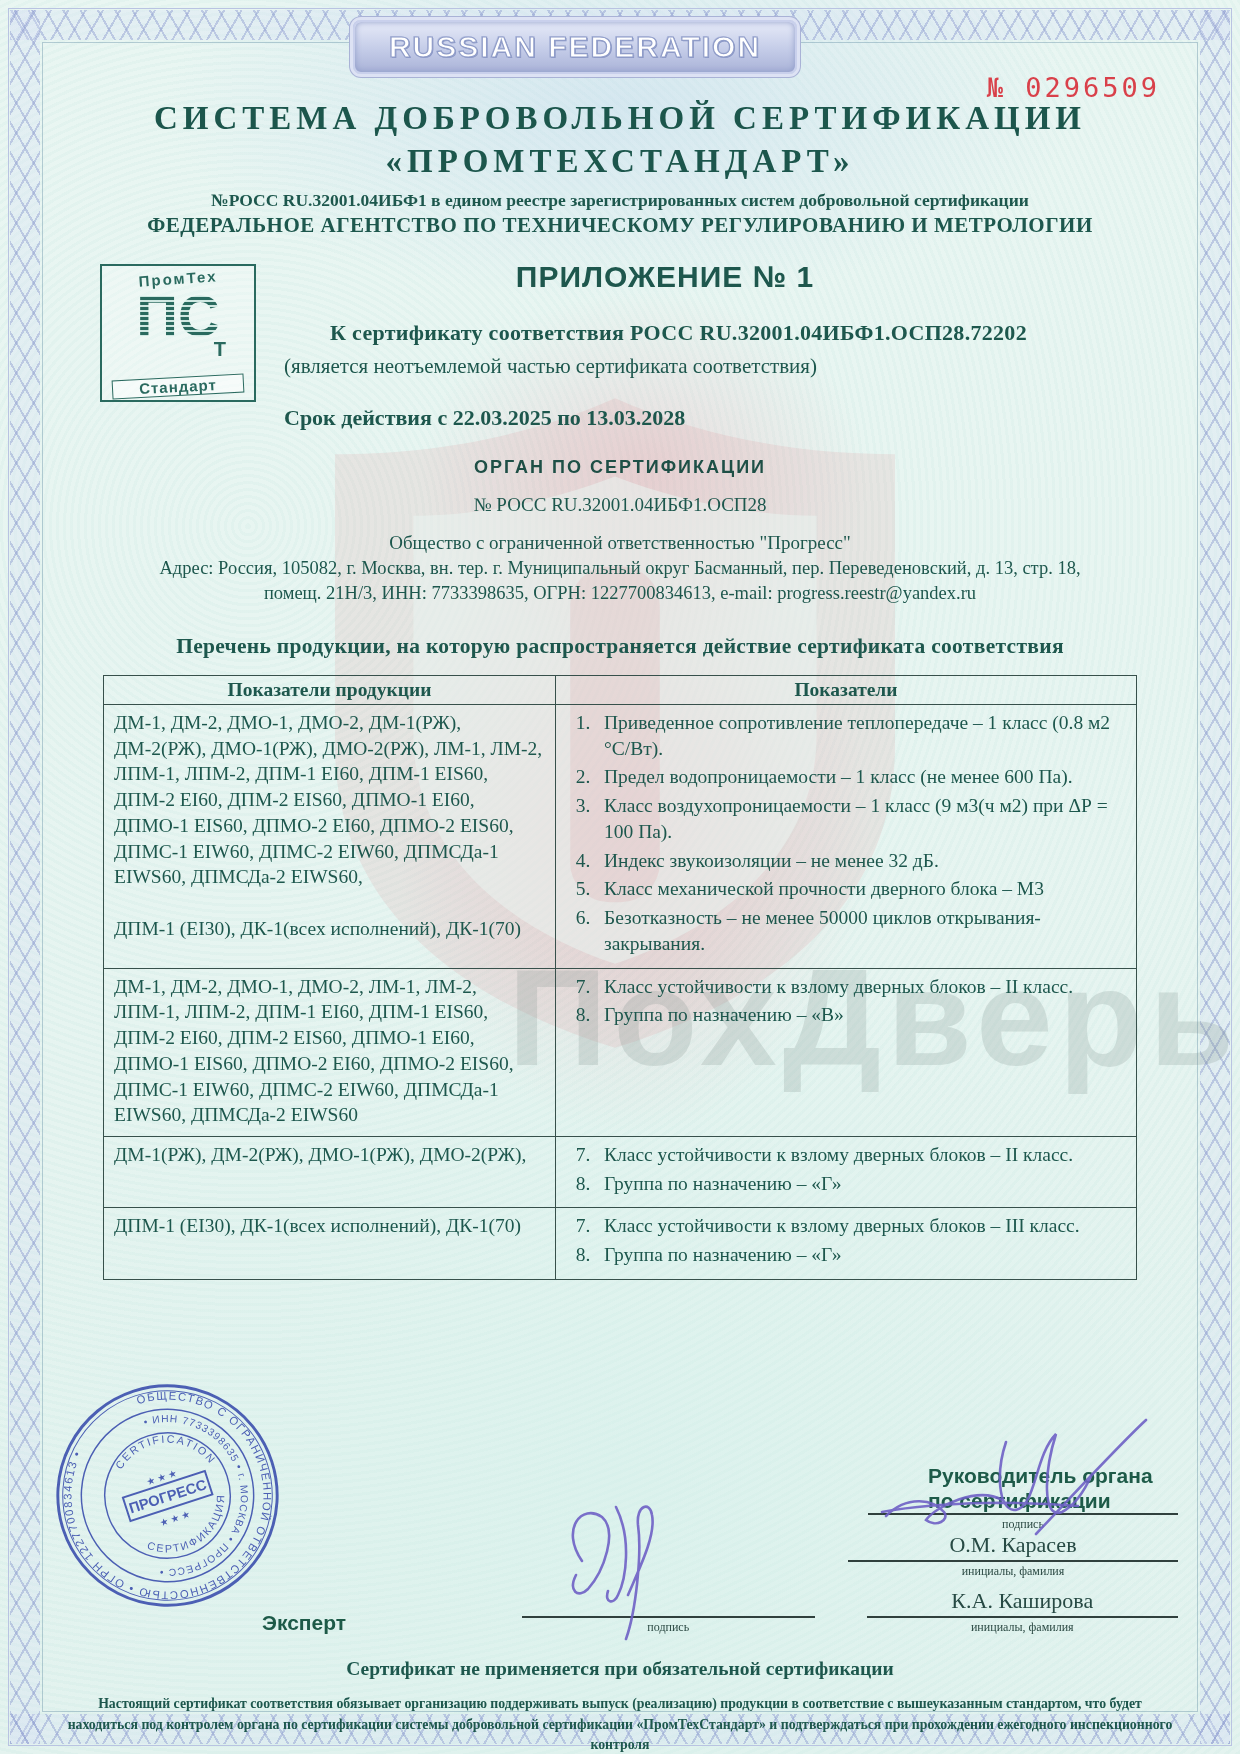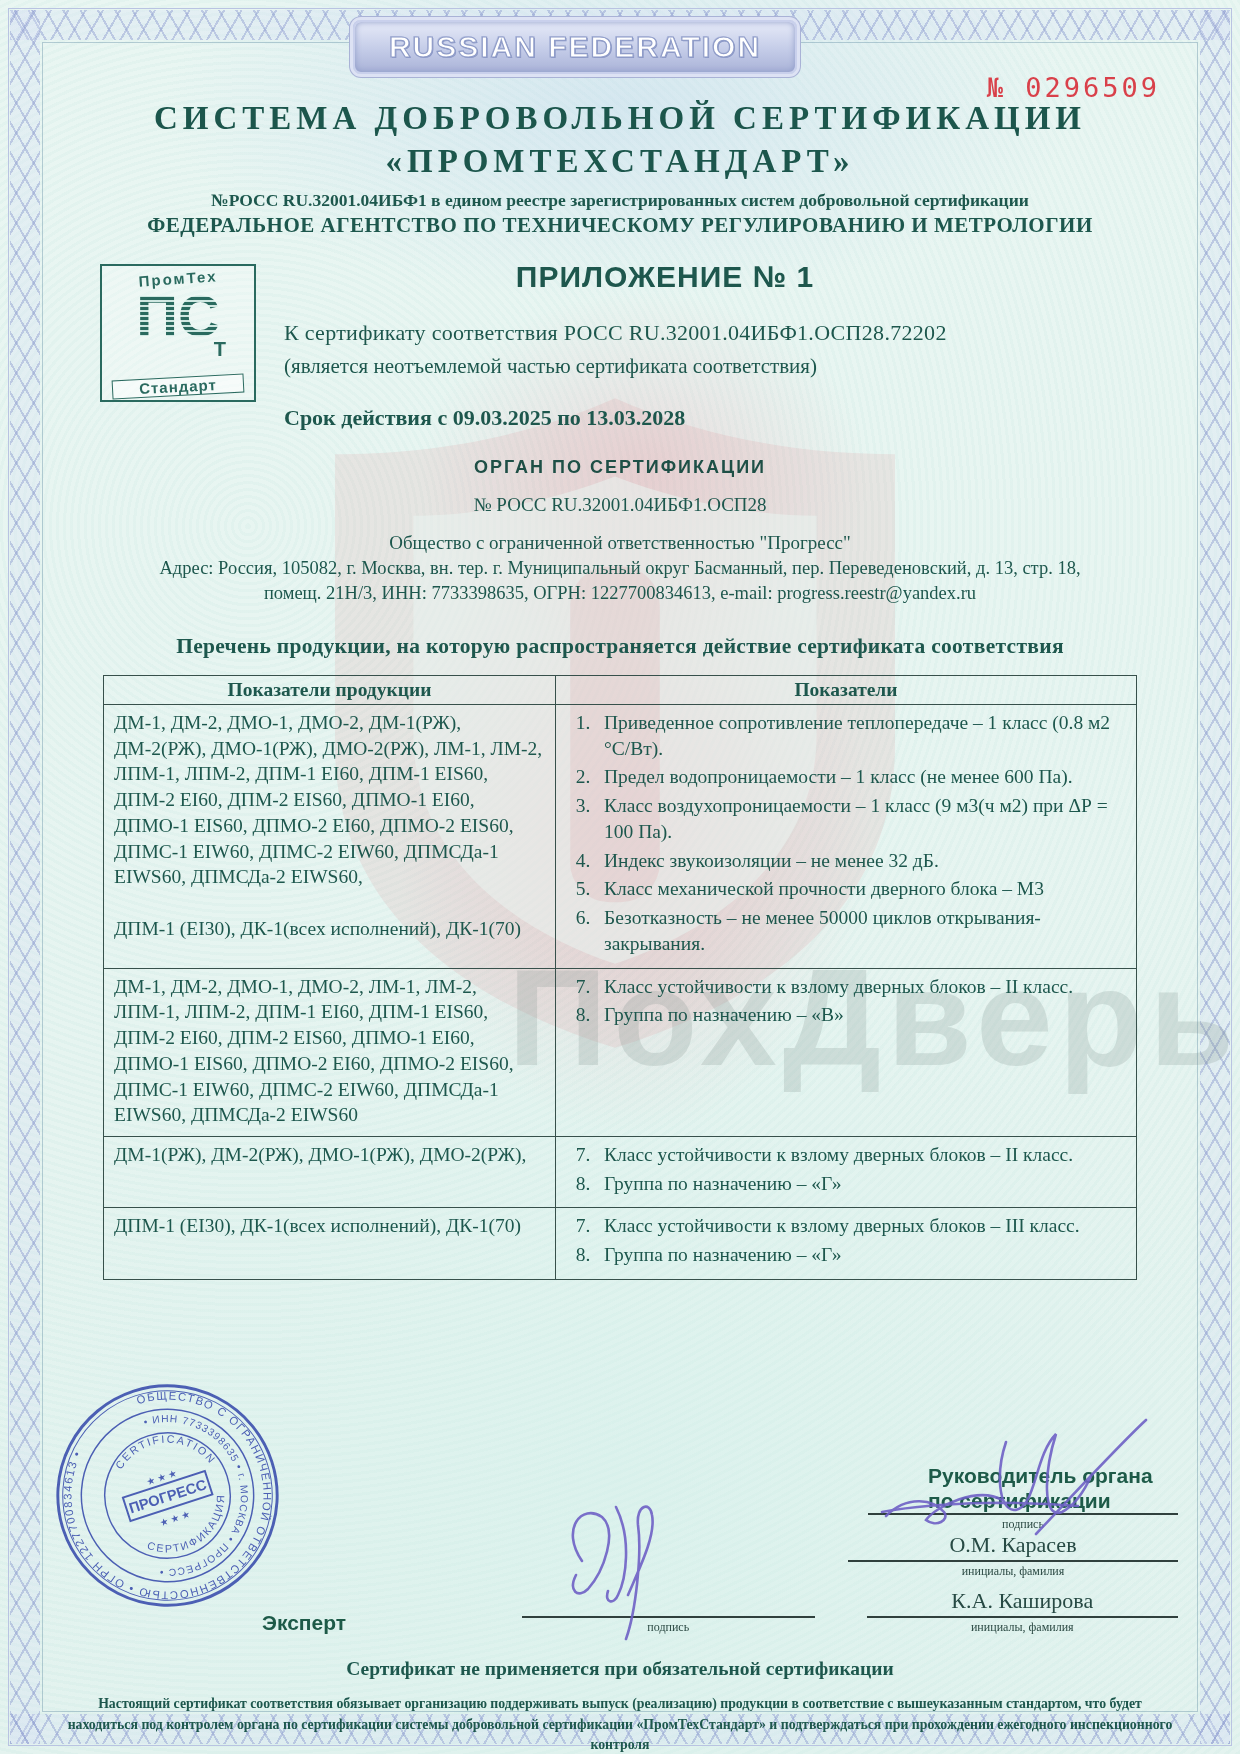--- a/index.html
+++ b/index.html
@@ -47,21 +47,21 @@
   .logo .linit{font-family:"Liberation Sans",sans-serif;font-weight:bold;font-size:58px;line-height:58px;
     background:repeating-linear-gradient(#2a6a5f 0 3px,#cfe8e2 3px 5px);
     -webkit-background-clip:text;background-clip:text;-webkit-text-fill-color:transparent;}
   .logo .lsub{position:absolute;right:28px;top:72px;font-family:"Liberation Sans",sans-serif;
     font-weight:bold;font-size:20px;color:#2a6a5f;}
   .logo .lbottom{position:absolute;left:10px;right:10px;bottom:4px;border:1.5px solid #2a6a5f;
     font-family:"Liberation Sans",sans-serif;font-weight:bold;font-size:15px;letter-spacing:1px;
     transform:rotate(-3deg);background:rgba(255,255,255,.5);}
 
   .certblock{margin-top:26px;text-align:left;padding-left:222px;}
-  .certline1{font-size:22px;font-weight:normal;letter-spacing:.3px;}
+  .certline1{font-size:22px;font-weight:bold;letter-spacing:.3px;margin-left:46px;}
   .certline2{font-size:21px;margin-top:8px;}
   .validity{font-size:22px;font-weight:bold;margin-top:26px;}
 
   .orghead{margin-top:26px;font-family:"Liberation Sans",sans-serif;font-weight:bold;font-size:18px;
     letter-spacing:2px;color:#1e4f46;}
   .orgline{font-size:19px;margin-top:16px;}
   .addr{font-size:18.5px;margin-top:4px;}
 
   .products-heading{margin-top:30px;font-size:21.5px;font-weight:bold;letter-spacing:.3px;text-align:center;}
 
@@ -138,21 +138,21 @@
     <div class="logo">
       <div class="ltop">ПромТех</div>
       <div class="linit">ПС</div>
       <div class="lsub">Т</div>
       <div class="lbottom">Стандарт</div>
     </div>
 
     <div class="certblock">
       <div class="certline1">К сертификату соответствия РОСС RU.32001.04ИБФ1.ОСП28.72202</div>
       <div class="certline2">(является неотъемлемой частью сертификата соответствия)</div>
-      <div class="validity">Срок действия с 09.03.2025 по 13.03.2028</div>
+      <div class="validity">Срок действия с 22.03.2025 по 13.03.2028</div>
     </div>
 
     <div class="orghead">ОРГАН ПО СЕРТИФИКАЦИИ</div>
     <div class="orgline">№ РОСС RU.32001.04ИБФ1.ОСП28</div>
     <div class="orgline">Общество с ограниченной ответственностью "Прогресс"</div>
     <div class="addr">Адрес: Россия, 105082, г. Москва, вн. тер. г. Муниципальный округ Басманный, пер. Переведеновский, д. 13, стр. 18,</div>
     <div class="addr">помещ. 21Н/3, ИНН: 7733398635, ОГРН: 1227700834613, e-mail: progress.reestr@yandex.ru</div>
 
     <div class="products-heading">Перечень продукции, на которую распространяется действие сертификата соответствия</div>
 

